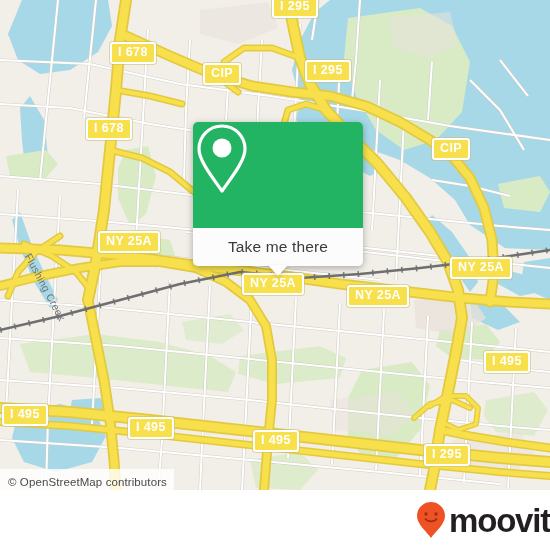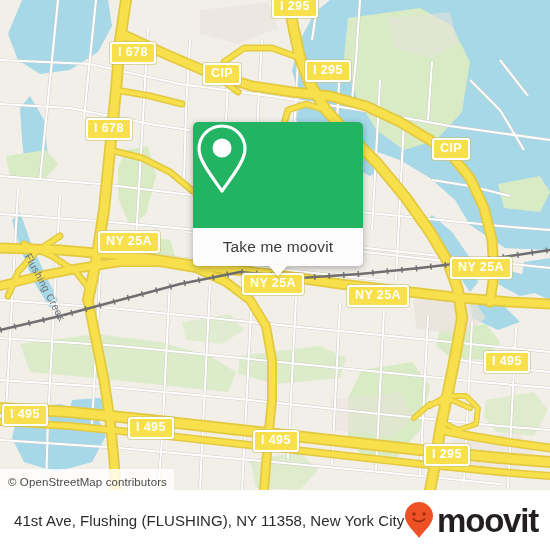--- a/index.html
+++ b/index.html
@@ -73,21 +73,21 @@
   .footer{
     position:absolute;left:0;top:490px;width:550px;height:60px;
     background:#ffffff;
     display:flex;align-items:center;
   }
   .footer-text{
     margin-left:14px;width:395px;
     font-size:15px;line-height:21px;color:#2b2b2b;letter-spacing:.05px;
   }
   .logo{
-    position:absolute;right:12px;top:50%;transform:translateY(-50%);
+    position:absolute;right:0;top:50%;transform:translateY(-50%);
     display:flex;align-items:center;text-align:center;
   }
   .logo-word{
     font-size:33px;line-height:33px;color:#231f20;
     font-weight:600;letter-spacing:-1.2px;margin-left:3px;
   }
 </style>
 </head>
 <body>
 
@@ -322,31 +322,30 @@
 
     <div class="popup">
       <div class="popup-shadow"></div>
       <div class="popup-head">
         <svg width="58" height="74" viewBox="0 0 58 74">
           <path d="M29 4 C16.3 4 6 14.3 6 27 C6 39 20 56 29 69 C38 56 52 39 52 27 C52 14.3 41.7 4 29 4 Z" fill="none" stroke="#ffffff" stroke-width="3.2" stroke-linejoin="round"></path>
           <circle cx="29" cy="26" r="9.5" fill="#ffffff"></circle>
         </svg>
       </div>
       <div class="popup-foot">
-        <span>Take me moovit</span>
+        <span>Take me there</span>
       </div>
       <div class="popup-tail"></div>
     </div>
 
     <div class="attrib">© OpenStreetMap contributors</div>
 
   </div>
 
   <div class="footer">
-    <div class="footer-text">41st Ave, Flushing (FLUSHING), NY 11358, New York City</div>
     <div class="logo">
       <svg width="30" height="38" viewBox="0 0 30 38">
         <path d="M15 1 C7.3 1 1 7.3 1 15 C1 23 10 30 15 37 C20 30 29 23 29 15 C29 7.3 22.7 1 15 1 Z" fill="#ee5124"></path>
         <circle cx="10" cy="13" r="1.7" fill="#9e2f10"></circle>
         <circle cx="20" cy="13" r="1.7" fill="#9e2f10"></circle>
         <path d="M9.5 18 C11.8 21.2 18.2 21.2 20.5 18" fill="none" stroke="#9e2f10" stroke-width="1.7" stroke-linecap="round"></path>
       </svg>
       <div class="logo-word">moovit</div>
     </div>
   </div>

